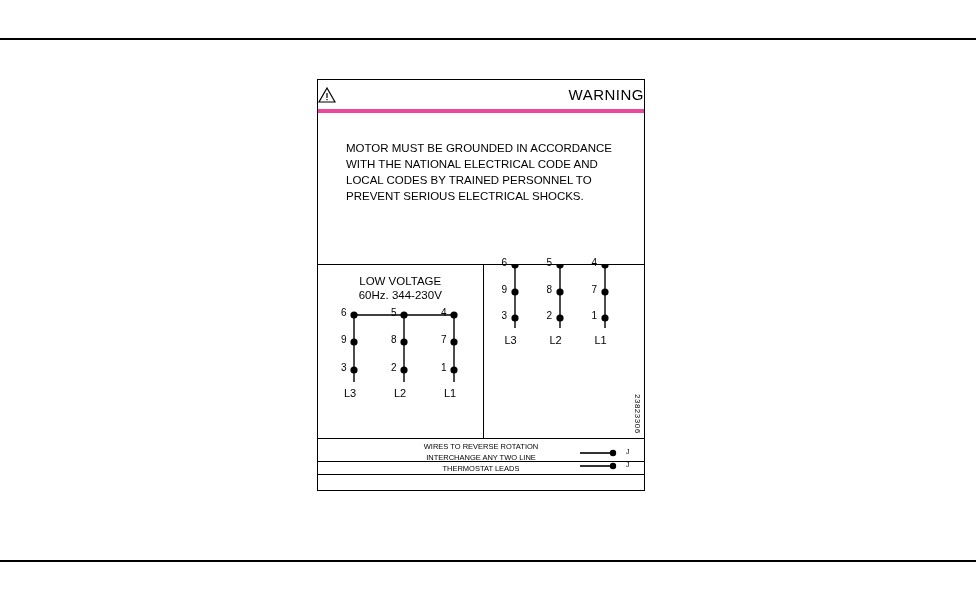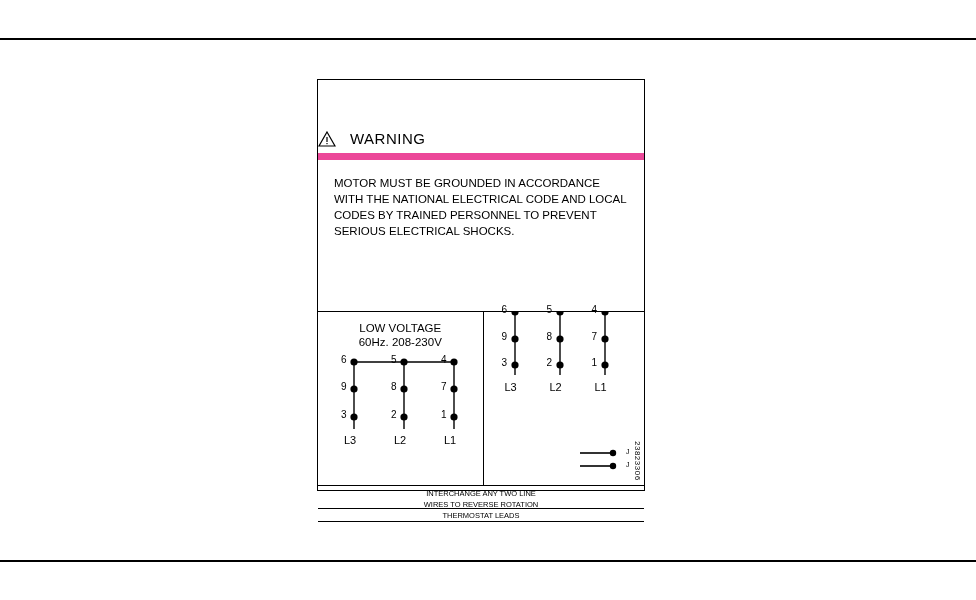--- a/index.html
+++ b/index.html
@@ -34,26 +34,25 @@
     width: 328px;
     height: 412px;
     border: 1px solid #000000;
     box-sizing: border-box;
     background: #ffffff;
   }
 
   
   .warn-head {
     height: 29px;
-    border-bottom: 7px solid #ec4899;
+    border-bottom: 4px solid #ec4899;
     display: flex;
     align-items: center;
-    justify-content: flex-start;
+    justify-content: space-between;
     gap: 14px;
-    margin-top: 44px;
   }
   .warn-title {
     font-size: 15px;
     letter-spacing: 0.5px;
     color: #000;
   }
   .tri-icon {
     width: 18px;
     height: 16px;
     position: relative;
@@ -61,21 +60,21 @@
   .tri-icon svg { display: block; }
 
   
   .warn-body {
     padding: 11px 12px 8px 12px;
     border-bottom: 1px solid #000000;
     height: 152px;
     box-sizing: border-box;
   }
   .warn-body p {
-    margin: 4px;
+    margin: 16px;
     font-size: 11.5px;
     line-height: 16px;
     color: #000;
   }
   .warn-body p.second { margin-top: 15px; }
 
   
   .volt-section {
     display: flex;
     height: 174px;
@@ -169,21 +168,21 @@
 
   <div class="warn-body">
     <p>MOTOR MUST BE GROUNDED IN ACCORDANCE WITH THE NATIONAL ELECTRICAL CODE AND LOCAL CODES BY TRAINED PERSONNEL TO PREVENT SERIOUS ELECTRICAL SHOCKS.</p>
   </div>
 
   <div class="volt-section">
 
     <div class="volt-col low">
       <div class="volt-head">
         <span class="ln">LOW VOLTAGE</span>
-        <span class="ln">60Hz. 208-230V</span>
+        <span class="ln">60Hz. 344-230V</span>
       </div>
       <div class="diagram">
         <svg width="166" height="120" viewBox="0 0 166 120">
 
           <line x1="36" y1="13" x2="136" y2="13" stroke="#000" stroke-width="1.4"></line>
 
           <line x1="36" y1="13" x2="36" y2="80" stroke="#000" stroke-width="1.4"></line>
           <line x1="86" y1="13" x2="86" y2="80" stroke="#000" stroke-width="1.4"></line>
           <line x1="136" y1="13" x2="136" y2="80" stroke="#000" stroke-width="1.4"></line>
 
@@ -246,22 +245,22 @@
         <span style="position:absolute;left:108px;top:45px;font-size:10px;">1</span>
         <span style="position:absolute;left:21px;top:69px;font-size:11px;">L3</span>
         <span style="position:absolute;left:66px;top:69px;font-size:11px;">L2</span>
         <span style="position:absolute;left:111px;top:69px;font-size:11px;">L1</span>
       </div>
       <span class="vert-code">23823306</span>
     </div>
   </div>
 
   <div class="strip s1">
+    <span>WIRES TO REVERSE ROTATION</span>
     <span>INTERCHANGE ANY TWO LINE</span>
-    <span>WIRES TO REVERSE ROTATION</span>
   </div>
   <div class="strip s2">
     <span>THERMOSTAT LEADS</span>
   </div>
 
   <div class="thermo-wires" style="top:368px;">
     <svg width="60" height="27" viewBox="0 0 60 27">
       <line x1="0" y1="5" x2="30" y2="5" stroke="#000" stroke-width="1.6"></line>
       <circle cx="33" cy="5" r="3.2" fill="#000"></circle>
       <line x1="0" y1="18" x2="30" y2="18" stroke="#000" stroke-width="1.6"></line>

